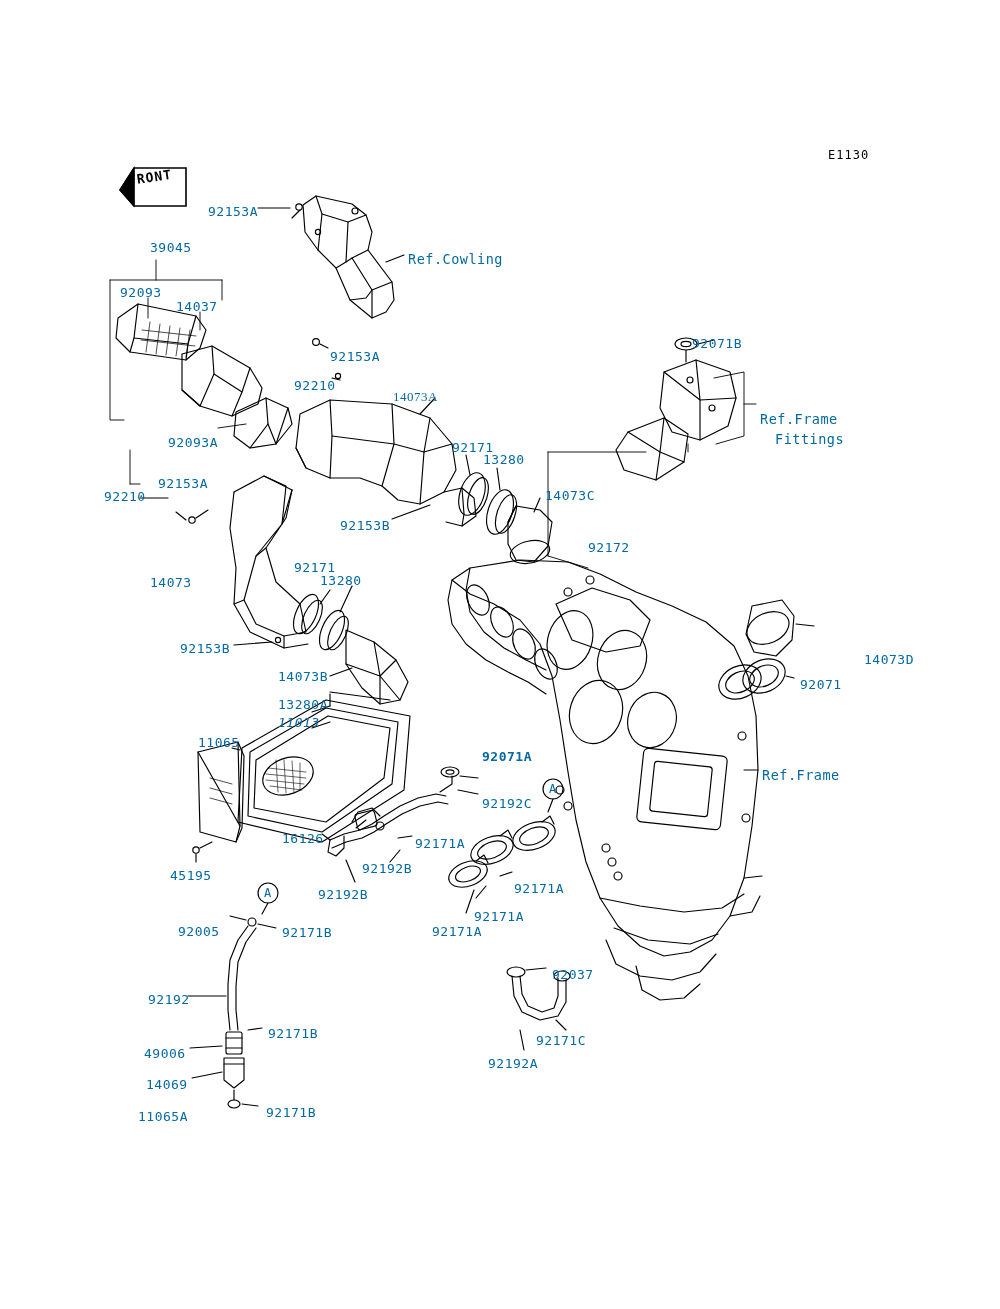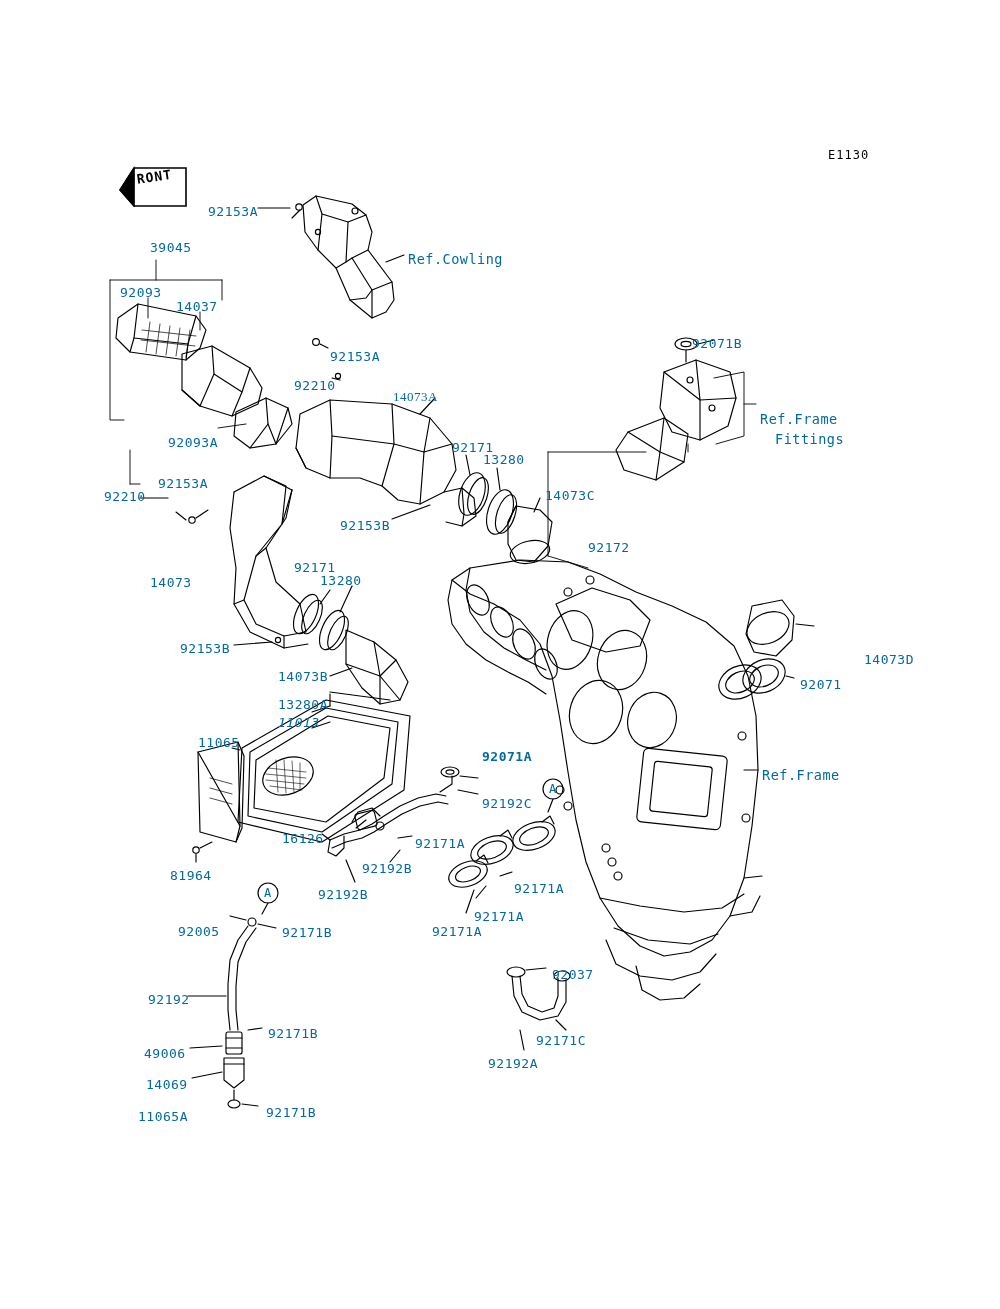--- a/index.html
+++ b/index.html
@@ -382,21 +382,21 @@
   <div class="lbl" style="left:180px; top:642px;">92153B</div>
   <div class="lbl" style="left:278px; top:670px;">14073B</div>
   <div class="lbl" style="left:278px; top:698px;">13280A</div>
   <div class="lbl" style="left:278px; top:716px;font-style:italic;">11013</div>
   <div class="lbl" style="left:198px; top:736px;">11065</div>
   <div class="lbl" style="left:482px; top:750px;font-weight:bold;">92071A</div>
   <div class="lbl" style="left:482px; top:797px;">92192C</div>
   <div class="lbl" style="left:282px; top:832px;">16126</div>
   <div class="lbl" style="left:415px; top:837px;">92171A</div>
   <div class="lbl" style="left:362px; top:862px;">92192B</div>
-  <div class="lbl" style="left:170px; top:869px;">81964</div>
+  <div class="lbl" style="left:170px; top:869px;">45195</div>
   <div class="lbl" style="left:514px; top:882px;">92171A</div>
   <div class="lbl" style="left:318px; top:888px;">92192B</div>
   <div class="lbl" style="left:474px; top:910px;">92171A</div>
   <div class="lbl" style="left:178px; top:913px;margin-top:12px;">92005</div>
   <div class="lbl" style="left:432px; top:925px;">92171A</div>
   <div class="lbl" style="left:282px; top:926px;">92171B</div>
   <div class="lbl" style="left:552px; top:968px;">92037</div>
   <div class="lbl" style="left:148px; top:993px;">92192</div>
   <div class="lbl" style="left:268px; top:1027px;">92171B</div>
   <div class="lbl" style="left:536px; top:1034px;">92171C</div>

